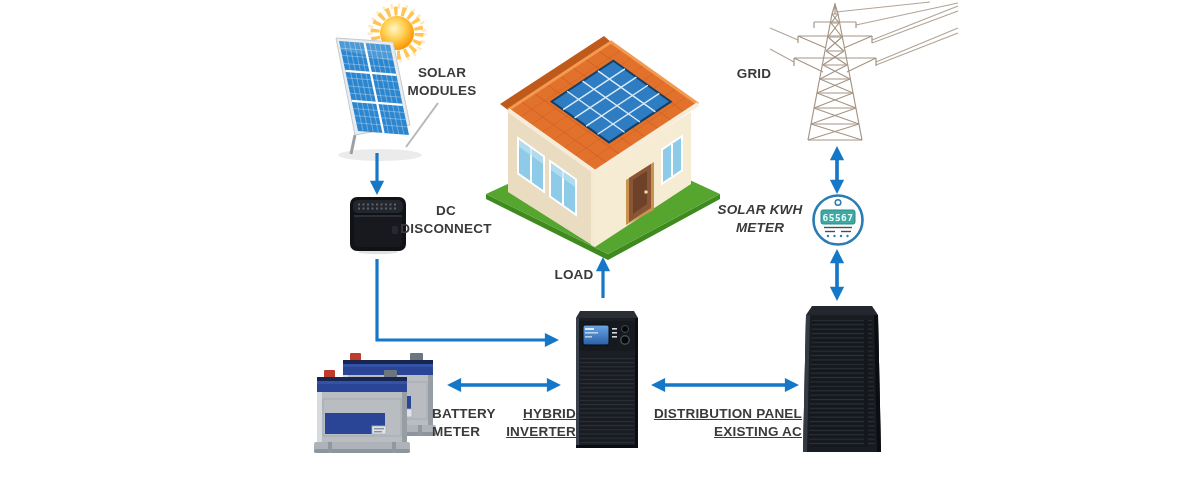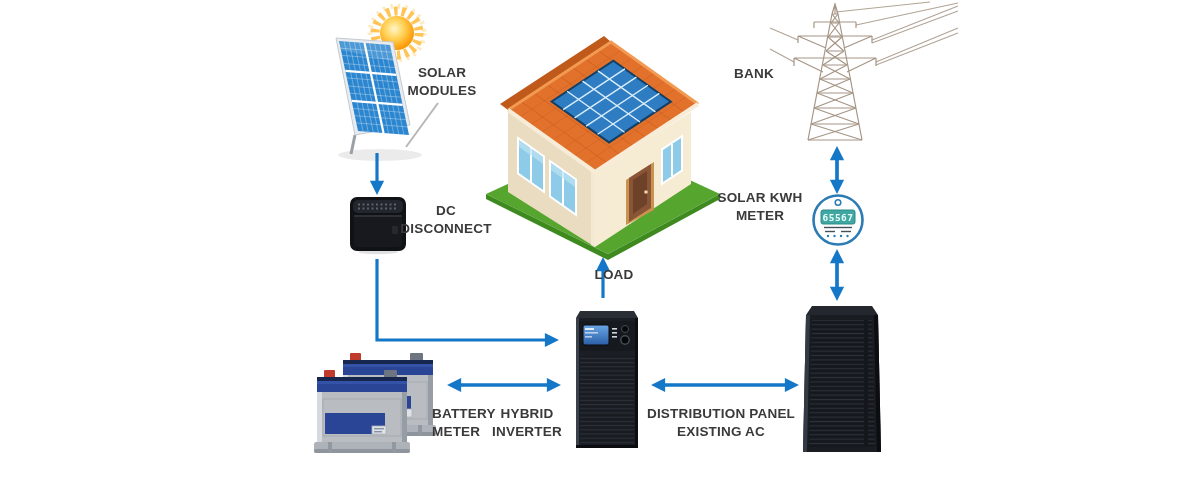--- a/index.html
+++ b/index.html
@@ -2,21 +2,21 @@
 <html><head>
 <meta charset="utf-8">
 <style>
   html,body{margin:0;padding:0;background:#fff;}
   .canvas{position:relative;width:1200px;height:500px;background:#ffffff;overflow:hidden;
           font-family:"Liberation Sans",sans-serif;}
   .art{position:absolute;left:0;top:0;}
   .lbl{position:absolute;font:700 13.5px/17.5px "Liberation Sans",sans-serif;
        color:#3a3a3a;letter-spacing:.2px;white-space:nowrap;}
   .lbl span{display:block;}
-  .ctr{text-align:center;} .rgt{text-align:center;}
+  .ctr{text-align:center;} .rgt{text-align:right;text-decoration:underline;}
   .title{position:absolute;left:0;right:0;top:457px;text-align:center;
          font:700 24px "Liberation Sans",sans-serif;color:#2d2d2d;letter-spacing:-.3px;}
 </style>
 </head>
 <body>
 
 <div class="canvas">
 
 <svg class="art" width="1200" height="500" viewBox="0 0 1200 500">
   <defs>
@@ -251,29 +251,29 @@
   <span>SOLAR</span>
   <span>MODULES</span>
 </div>
 
 <div class="lbl ctr" style="left:398px;top:202px;width:96px;">
   <span>DC</span>
   <span>DISCONNECT</span>
 </div>
 
 <div class="lbl ctr" style="left:722px;top:65px;width:64px;">
-  <span>BANK</span>
-</div>
-
-<div class="lbl ctr" style="left:710px;top:189px;width:100px;">
+  <span>GRID</span>
+</div>
+
+<div class="lbl ctr" style="left:710px;top:201px;width:100px;font-style:italic;">
   <span>SOLAR KWH</span>
   <span>METER</span>
 </div>
 
-<div class="lbl ctr" style="left:548px;top:266px;width:52px;margin-left:40px;">
+<div class="lbl ctr" style="left:548px;top:266px;width:52px;">
   <span>LOAD</span>
 </div>
 
 <div class="lbl" style="left:432px;top:405px;width:90px;">
   <span>BATTERY</span>
   <span>METER</span>
 </div>
 
 <div class="lbl rgt" style="left:478px;top:405px;width:98px;">
   <span>HYBRID</span>

